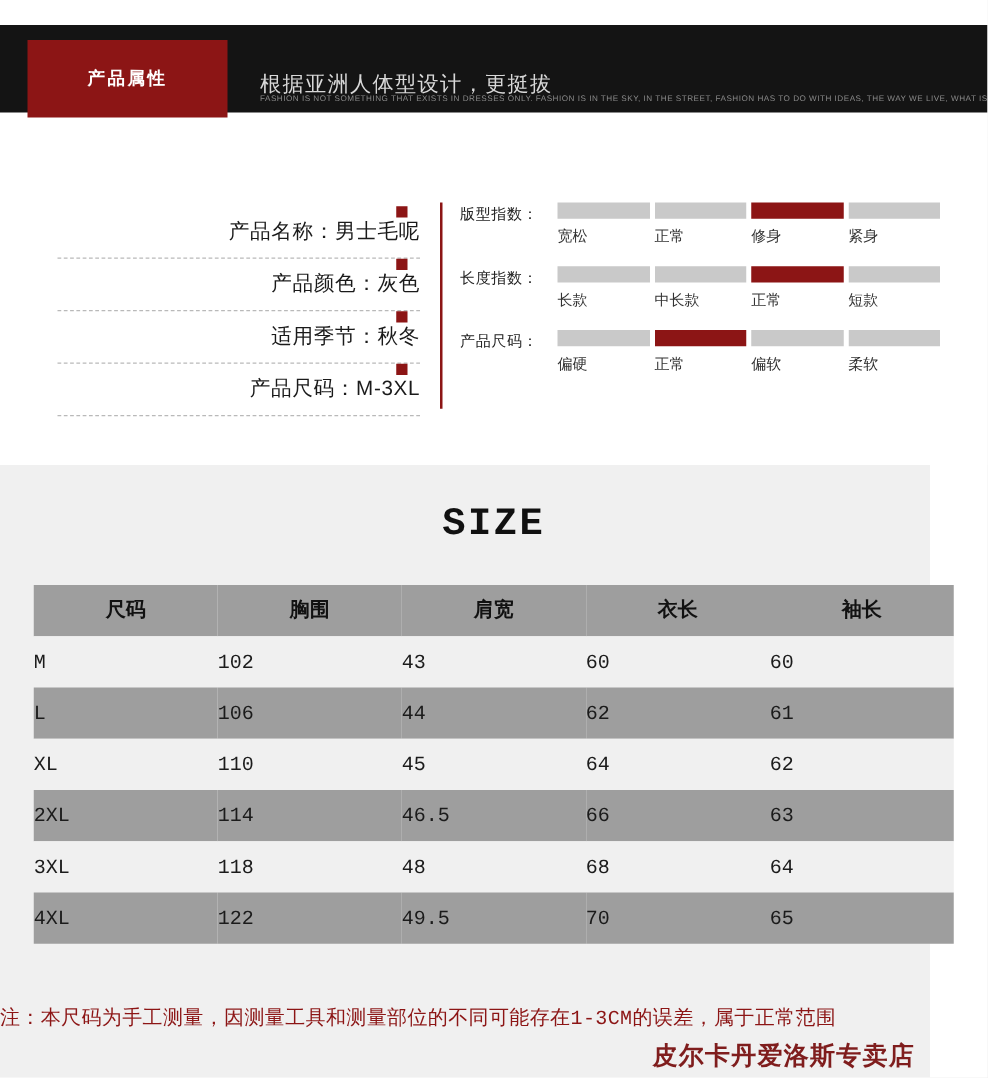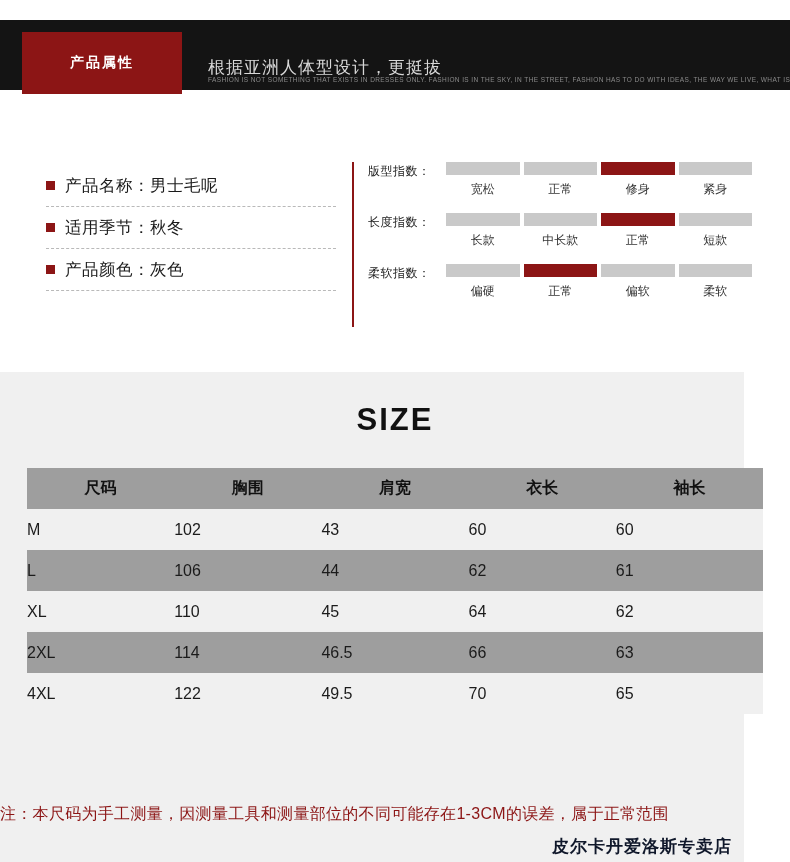--- a/index.html
+++ b/index.html
@@ -65,21 +65,22 @@
   .attr-list {
     position: absolute;
     left: 46px; top: 55px;
     width: 290px;
   }
   .attr-row {
     position: relative;
     height: 42px;
     border-bottom: 1px dashed #b9b9b9;
     display: flex;
-    align-items: center;
+    align-items: flex-end;
+    flex-direction: column;
   }
   .attr-bullet {
     width: 9px; height: 9px;
     background: #8c1515;
     margin-right: 10px;
     flex: 0 0 auto;
   }
   .attr-text {
     font-size: 16.5px;
     color: #1a1a1a;
@@ -117,31 +118,32 @@
     margin-right: 4px;
   }
   .index-cell:last-child { margin-right: 0; }
   .index-bar {
     height: 13px;
     background: #c9c9c9;
   }
   .index-bar.active { background: #8c1515; }
   .index-name {
     margin-top: 6px;
-    text-align: center;
+    text-align: left;
     font-size: 12px;
     color: #333;
   }
 
   
   .size-section {
     position: relative;
     width: 744px;
     height: 490px;
     background: #f0f0f0;
+    font-family: Liberation Mono, monospace;
   }
   .size-title {
     position: absolute;
     left: 0; top: 30px;
     width: 790px;
     text-align: center;
     font-size: 31px;
     font-weight: bold;
     color: #111;
     letter-spacing: 2px;
@@ -175,23 +177,23 @@
     width: 790px;
     text-align: left;
     font-size: 16px;
     color: #8c1515;
     letter-spacing: 0.3px;
   }
 
   .shop-name {
     position: absolute;
     right: 12px; bottom: 4px;
-    font-size: 17px;
+    font-size: 20px;
     font-weight: bold;
-    color: #0f172a;
+    color: #7f1d1d;
     letter-spacing: 1px;
   }
 </style>
 </head>
 <body>
 
 <div class="header">
   <div class="header-bar"></div>
   <div class="header-tag">
     <span class="header-tag-text">产品属性</span>
@@ -202,25 +204,29 @@
 
 <div class="attrs">
 
   <div class="attr-list">
     <div class="attr-row">
       <span class="attr-bullet"></span>
       <span class="attr-text">产品名称：男士毛呢</span>
     </div>
     <div class="attr-row">
       <span class="attr-bullet"></span>
-      <span class="attr-text">适用季节：秋冬</span>
+      <span class="attr-text">产品颜色：灰色</span>
     </div>
     <div class="attr-row">
       <span class="attr-bullet"></span>
-      <span class="attr-text">产品颜色：灰色</span>
+      <span class="attr-text">适用季节：秋冬</span>
+    </div>
+    <div class="attr-row">
+      <span class="attr-bullet"></span>
+      <span class="attr-text">产品尺码：M-3XL</span>
     </div>
   </div>
 
   <div class="index-panel">
 
     <div class="index-group">
       <div class="index-line">
         <span class="index-label">版型指数：</span>
         <div class="index-cells">
           <div class="index-cell">
@@ -262,21 +268,21 @@
           <div class="index-cell">
             <div class="index-bar"></div>
             <div class="index-name">短款</div>
           </div>
         </div>
       </div>
     </div>
 
     <div class="index-group">
       <div class="index-line">
-        <span class="index-label">柔软指数：</span>
+        <span class="index-label">产品尺码：</span>
         <div class="index-cells">
           <div class="index-cell">
             <div class="index-bar"></div>
             <div class="index-name">偏硬</div>
           </div>
           <div class="index-cell">
             <div class="index-bar active"></div>
             <div class="index-name">正常</div>
           </div>
           <div class="index-cell">
@@ -330,20 +336,27 @@
         <td>62</td>
       </tr>
       <tr>
         <td>2XL</td>
         <td>114</td>
         <td>46.5</td>
         <td>66</td>
         <td>63</td>
       </tr>
       <tr>
+        <td>3XL</td>
+        <td>118</td>
+        <td>48</td>
+        <td>68</td>
+        <td>64</td>
+      </tr>
+      <tr>
         <td>4XL</td>
         <td>122</td>
         <td>49.5</td>
         <td>70</td>
         <td>65</td>
       </tr>
     </tbody>
   </table>
 
   <div class="size-note">注：本尺码为手工测量，因测量工具和测量部位的不同可能存在1-3CM的误差，属于正常范围</div>

